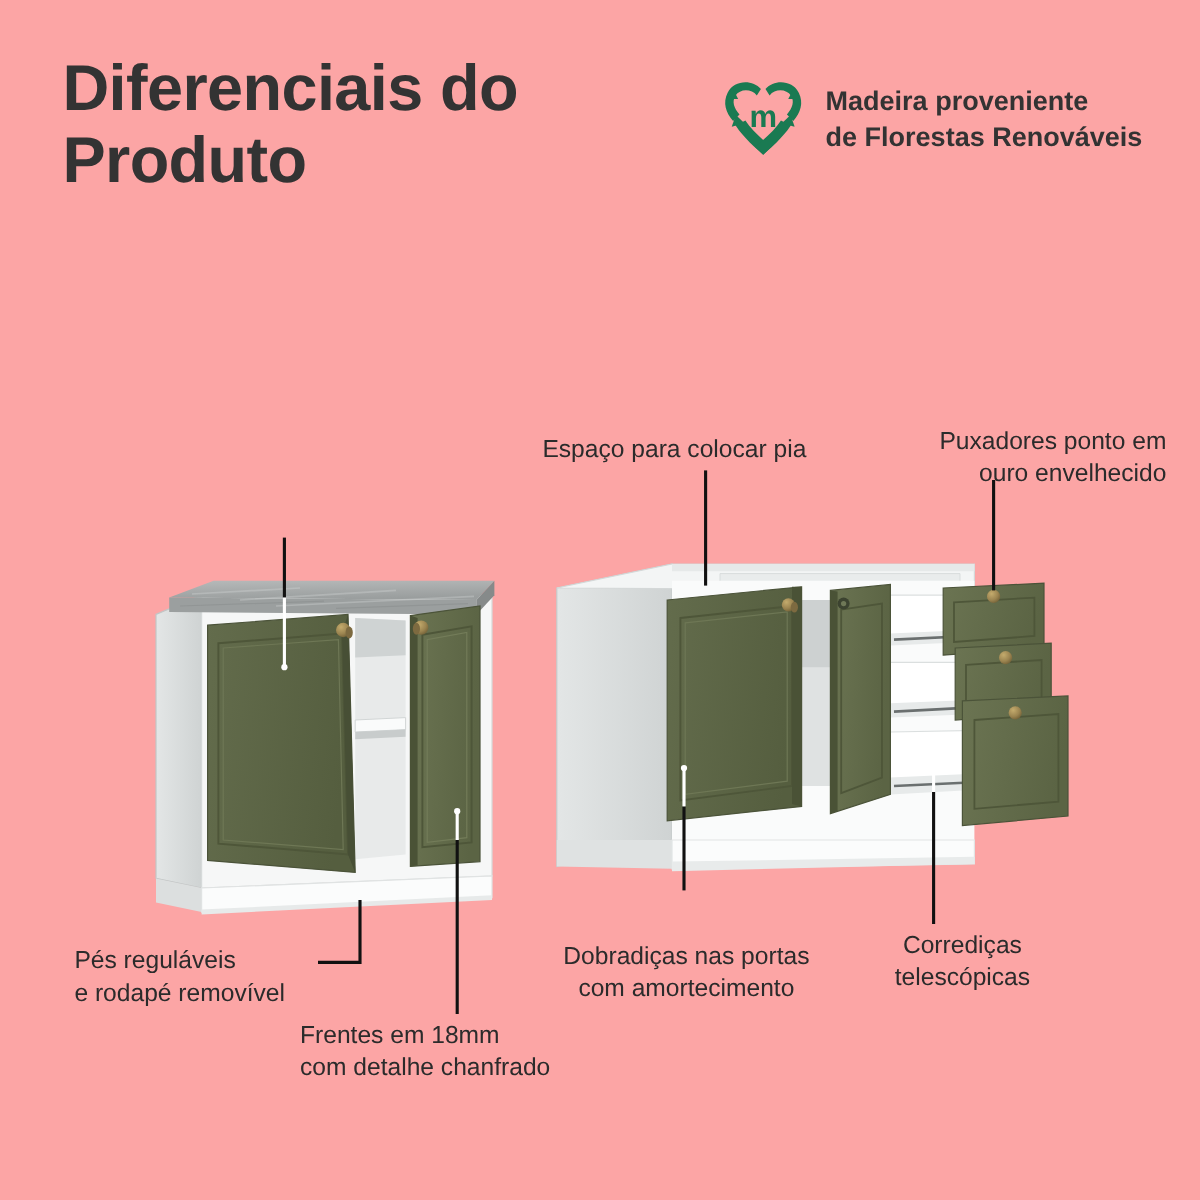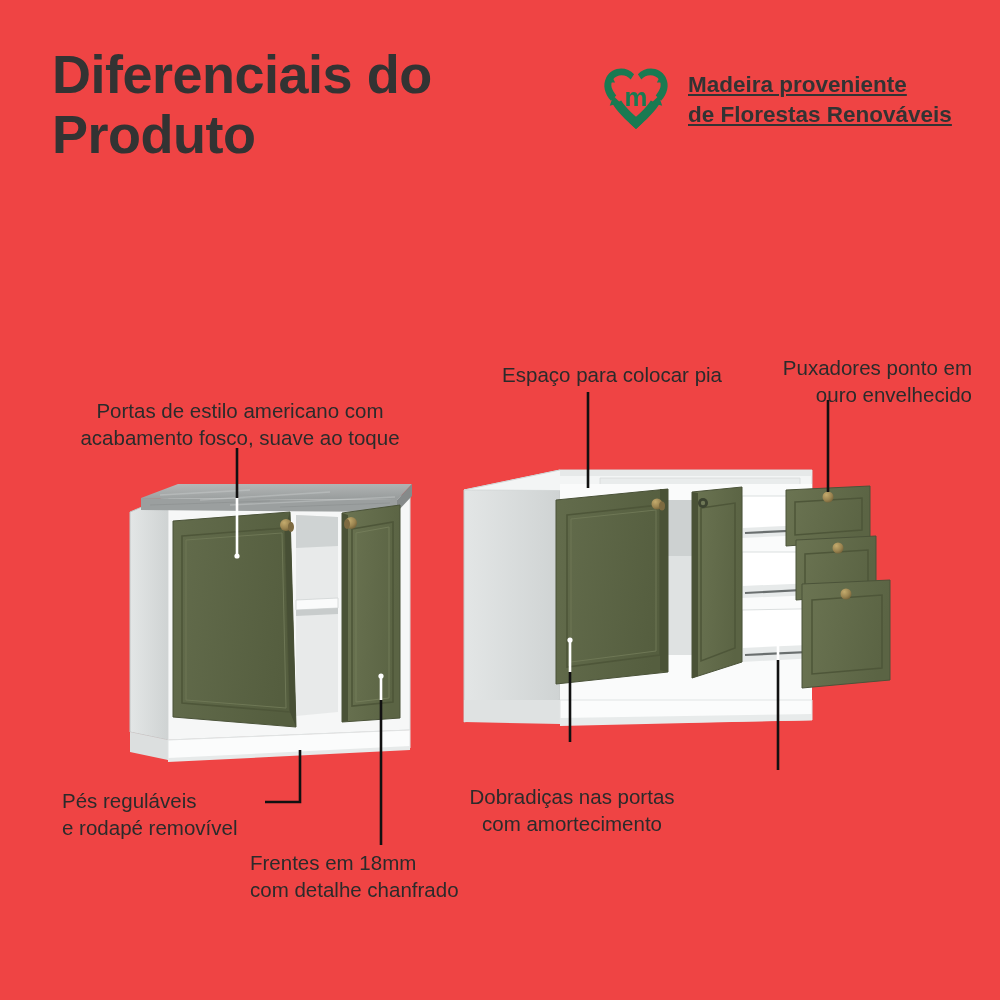--- a/index.html
+++ b/index.html
@@ -6,21 +6,21 @@
   * { box-sizing: border-box; margin: 0; padding: 0; }
   html, body {
     width: 1000px; height: 1000px;
     background: #ffffff;
     font-family: "Liberation Sans", sans-serif;
     overflow: hidden;
   }
   #page {
     position: relative;
     width: 1000px; height: 1000px;
-    background: #ef4444;
+    background: #fca5a5;
   }
 
   
   .page-title {
     position: absolute;
     left: 52px; top: 44px;
     width: 470px;
     font-size: 54px;
     line-height: 1.12;
     font-weight: bold;
@@ -36,21 +36,20 @@
     align-items: center;
     gap: 14px;
   }
   .eco-badge .logo-mark { width: 76px; height: 76px; flex: 0 0 76px; }
   .eco-badge .eco-text {
     font-size: 22.5px;
     line-height: 1.33;
     font-weight: bold;
     color: #333333;
     white-space: pre-line;
-    text-decoration: underline;
   }
 
   
   #stage {
     position: absolute;
     left: 0; top: 0;
     width: 1000px; height: 1000px;
   }
 
   
@@ -58,21 +57,21 @@
     position: absolute;
     font-size: 20.5px;
     line-height: 1.3;
     color: #2b2b2b;
     white-space: pre-line;
   }
 
   #cap-portas   { left: 40px;  top: 398px; width: 400px; text-align: center; }
   #cap-pes      { left: 62px;  top: 788px; width: 250px; }
   #cap-frentes  { left: 250px; top: 850px; width: 290px; }
-  #cap-espaco   { left: 452px; top: 362px; width: 270px; text-align: right; }
+  #cap-espaco   { left: 452px; top: 362px; width: 270px; text-align: left; }
   #cap-puxador  { left: 722px; top: 355px; width: 250px; text-align: right; }
   #cap-dobra    { left: 442px; top: 784px; width: 260px; text-align: center; }
   #cap-corred   { left: 702px; top: 775px; width: 200px; text-align: center; }
 </style>
 </head>
 <body>
 
 <div id="page">
 
   <div class="page-title">Diferenciais do
@@ -263,31 +262,31 @@
       <path d="M570 742 L570 672" stroke="#111111"></path>
       <path d="M570 672 L570 640" stroke="#ffffff"></path>
       <circle cx="570" cy="640" r="2.6" fill="#ffffff" stroke="none"></circle>
 
       <path d="M778 770 L778 660" stroke="#111111"></path>
       <path d="M778 660 L778 640" stroke="#ffffff"></path>
       <circle cx="778" cy="640" r="2.6" fill="#ffffff" stroke="none"></circle>
     </g>
   </svg>
 
-  <div class="callout" id="cap-portas">Portas de estilo americano com
-acabamento fosco, suave ao toque</div>
 
   <div class="callout" id="cap-pes">Pés reguláveis
 e rodapé removível</div>
 
   <div class="callout" id="cap-frentes">Frentes em 18mm
 com detalhe chanfrado</div>
 
   <div class="callout" id="cap-espaco">Espaço para colocar pia</div>
 
   <div class="callout" id="cap-puxador">Puxadores ponto em
 ouro envelhecido</div>
 
   <div class="callout" id="cap-dobra">Dobradiças nas portas
 com amortecimento</div>
 
+  <div class="callout" id="cap-corred">Corrediças
+telescópicas</div>
 
 </div>
 
 </body></html>

